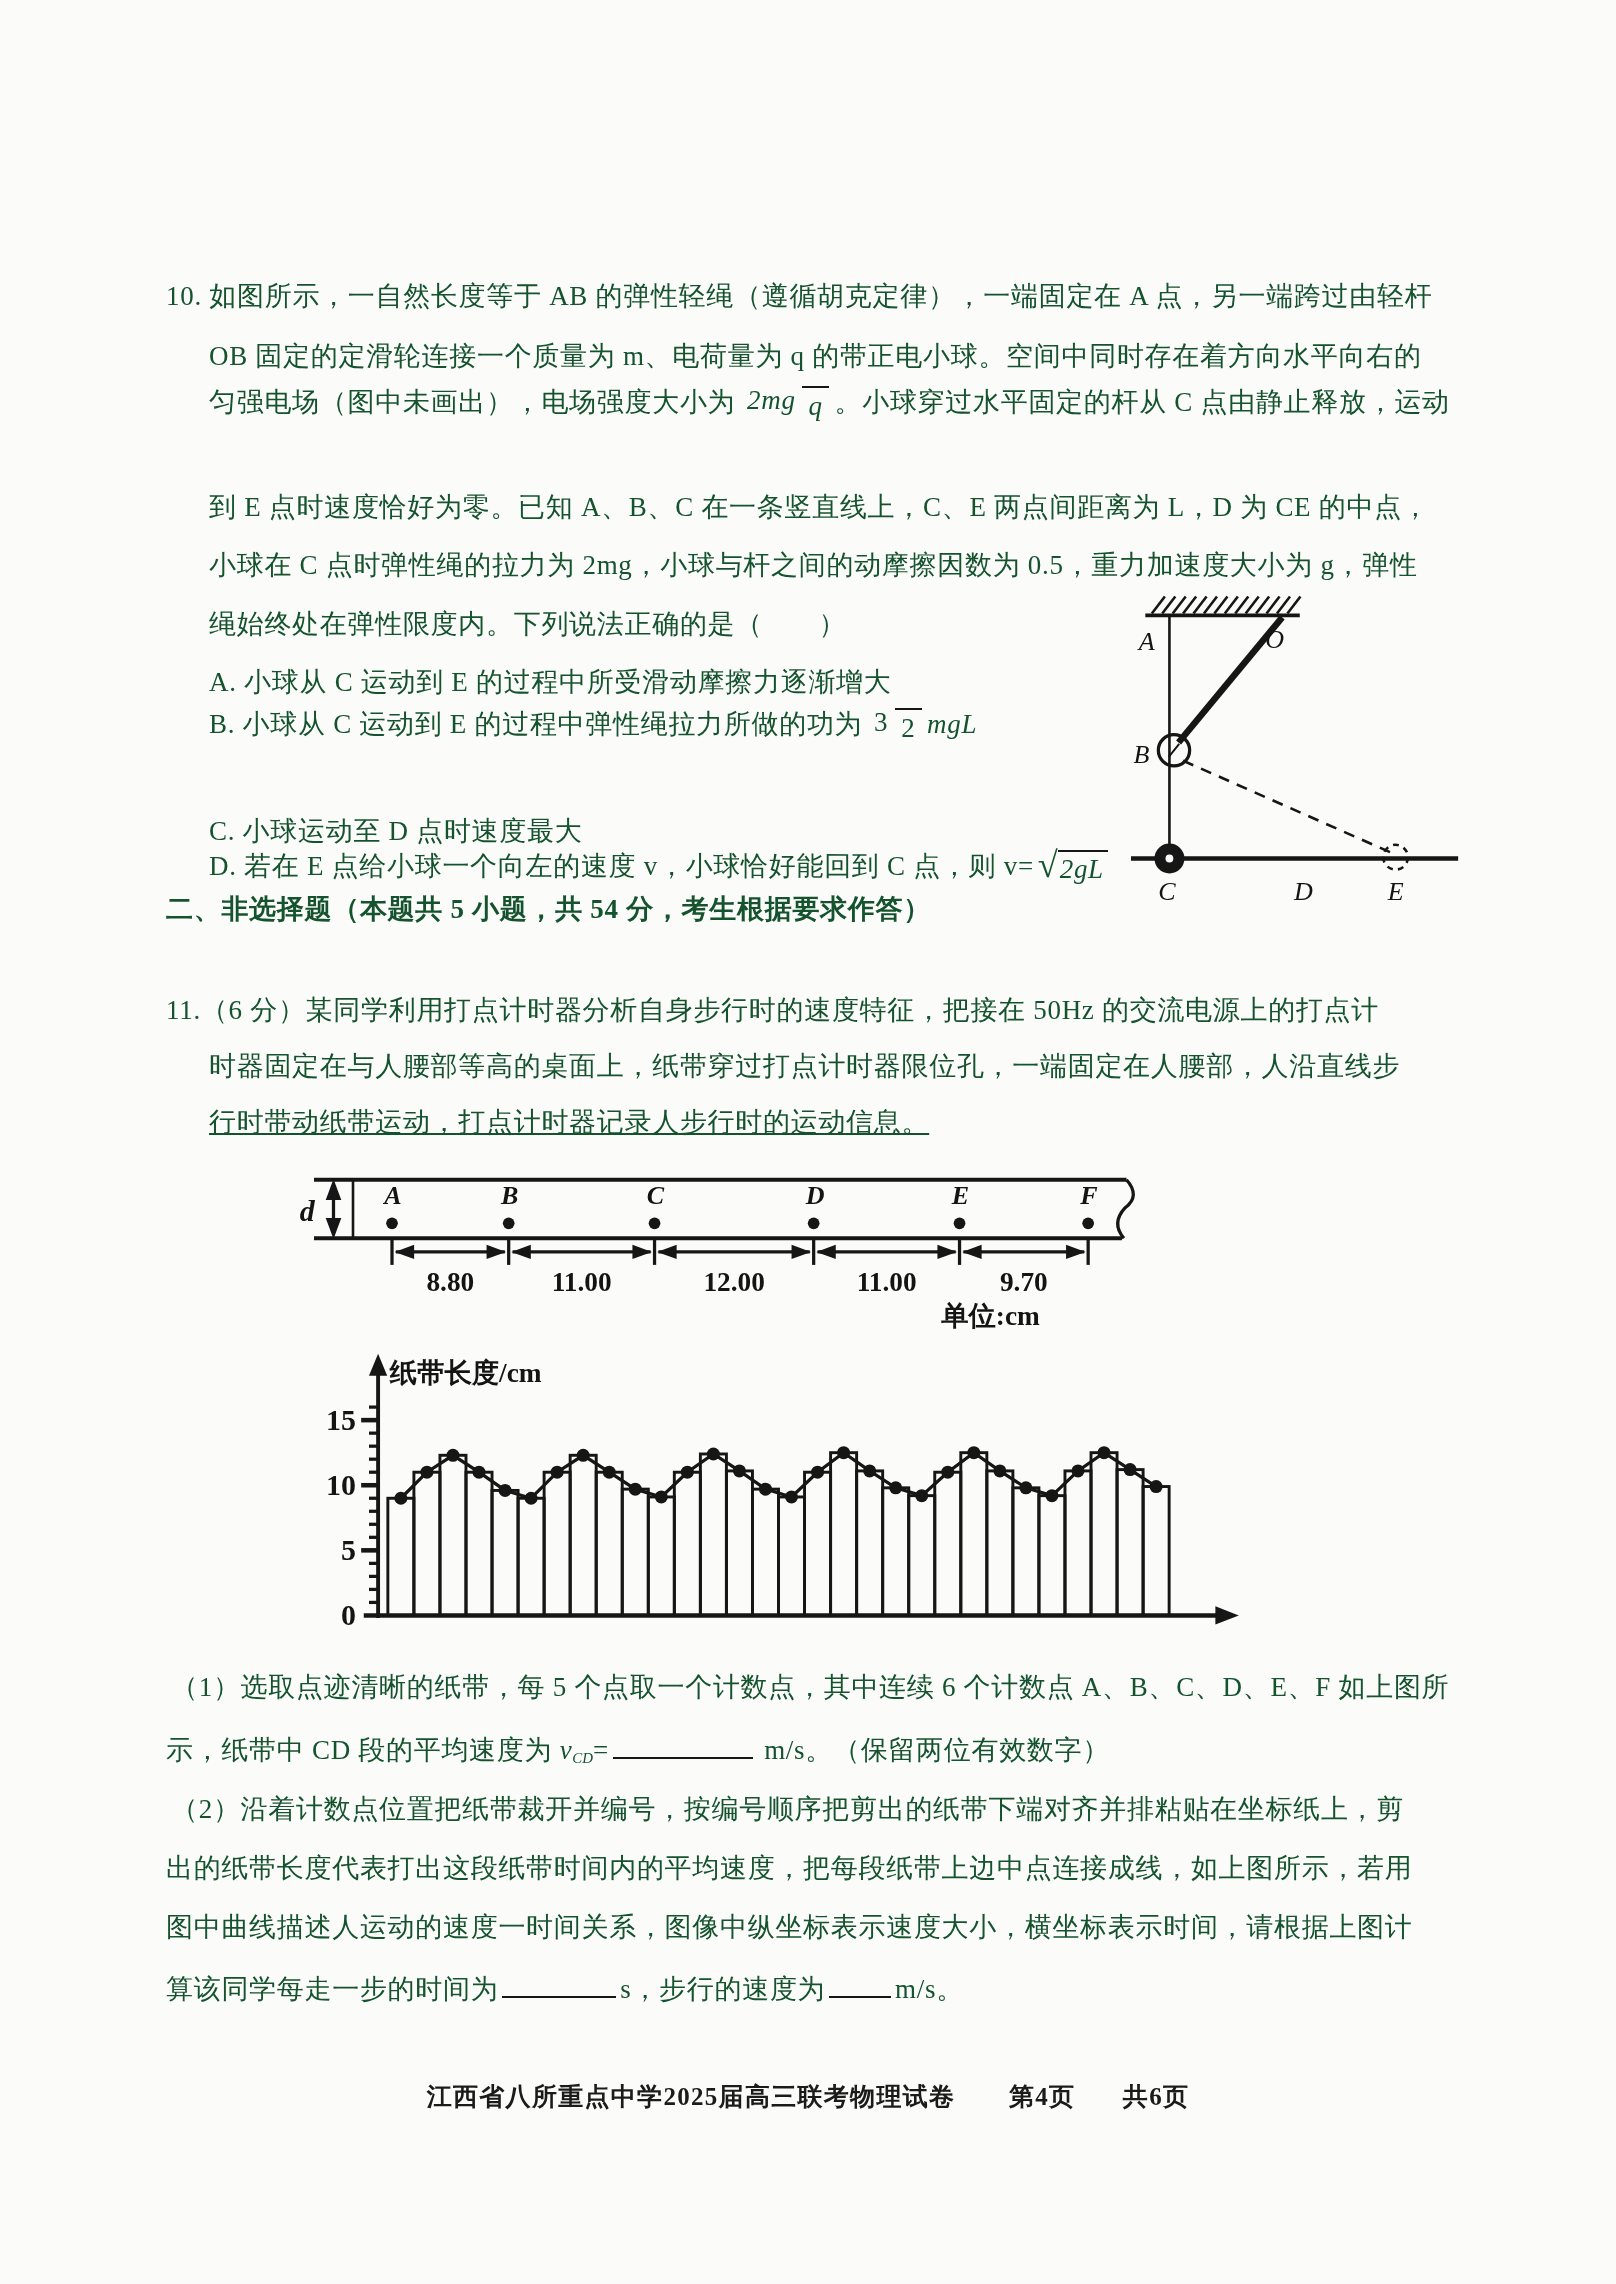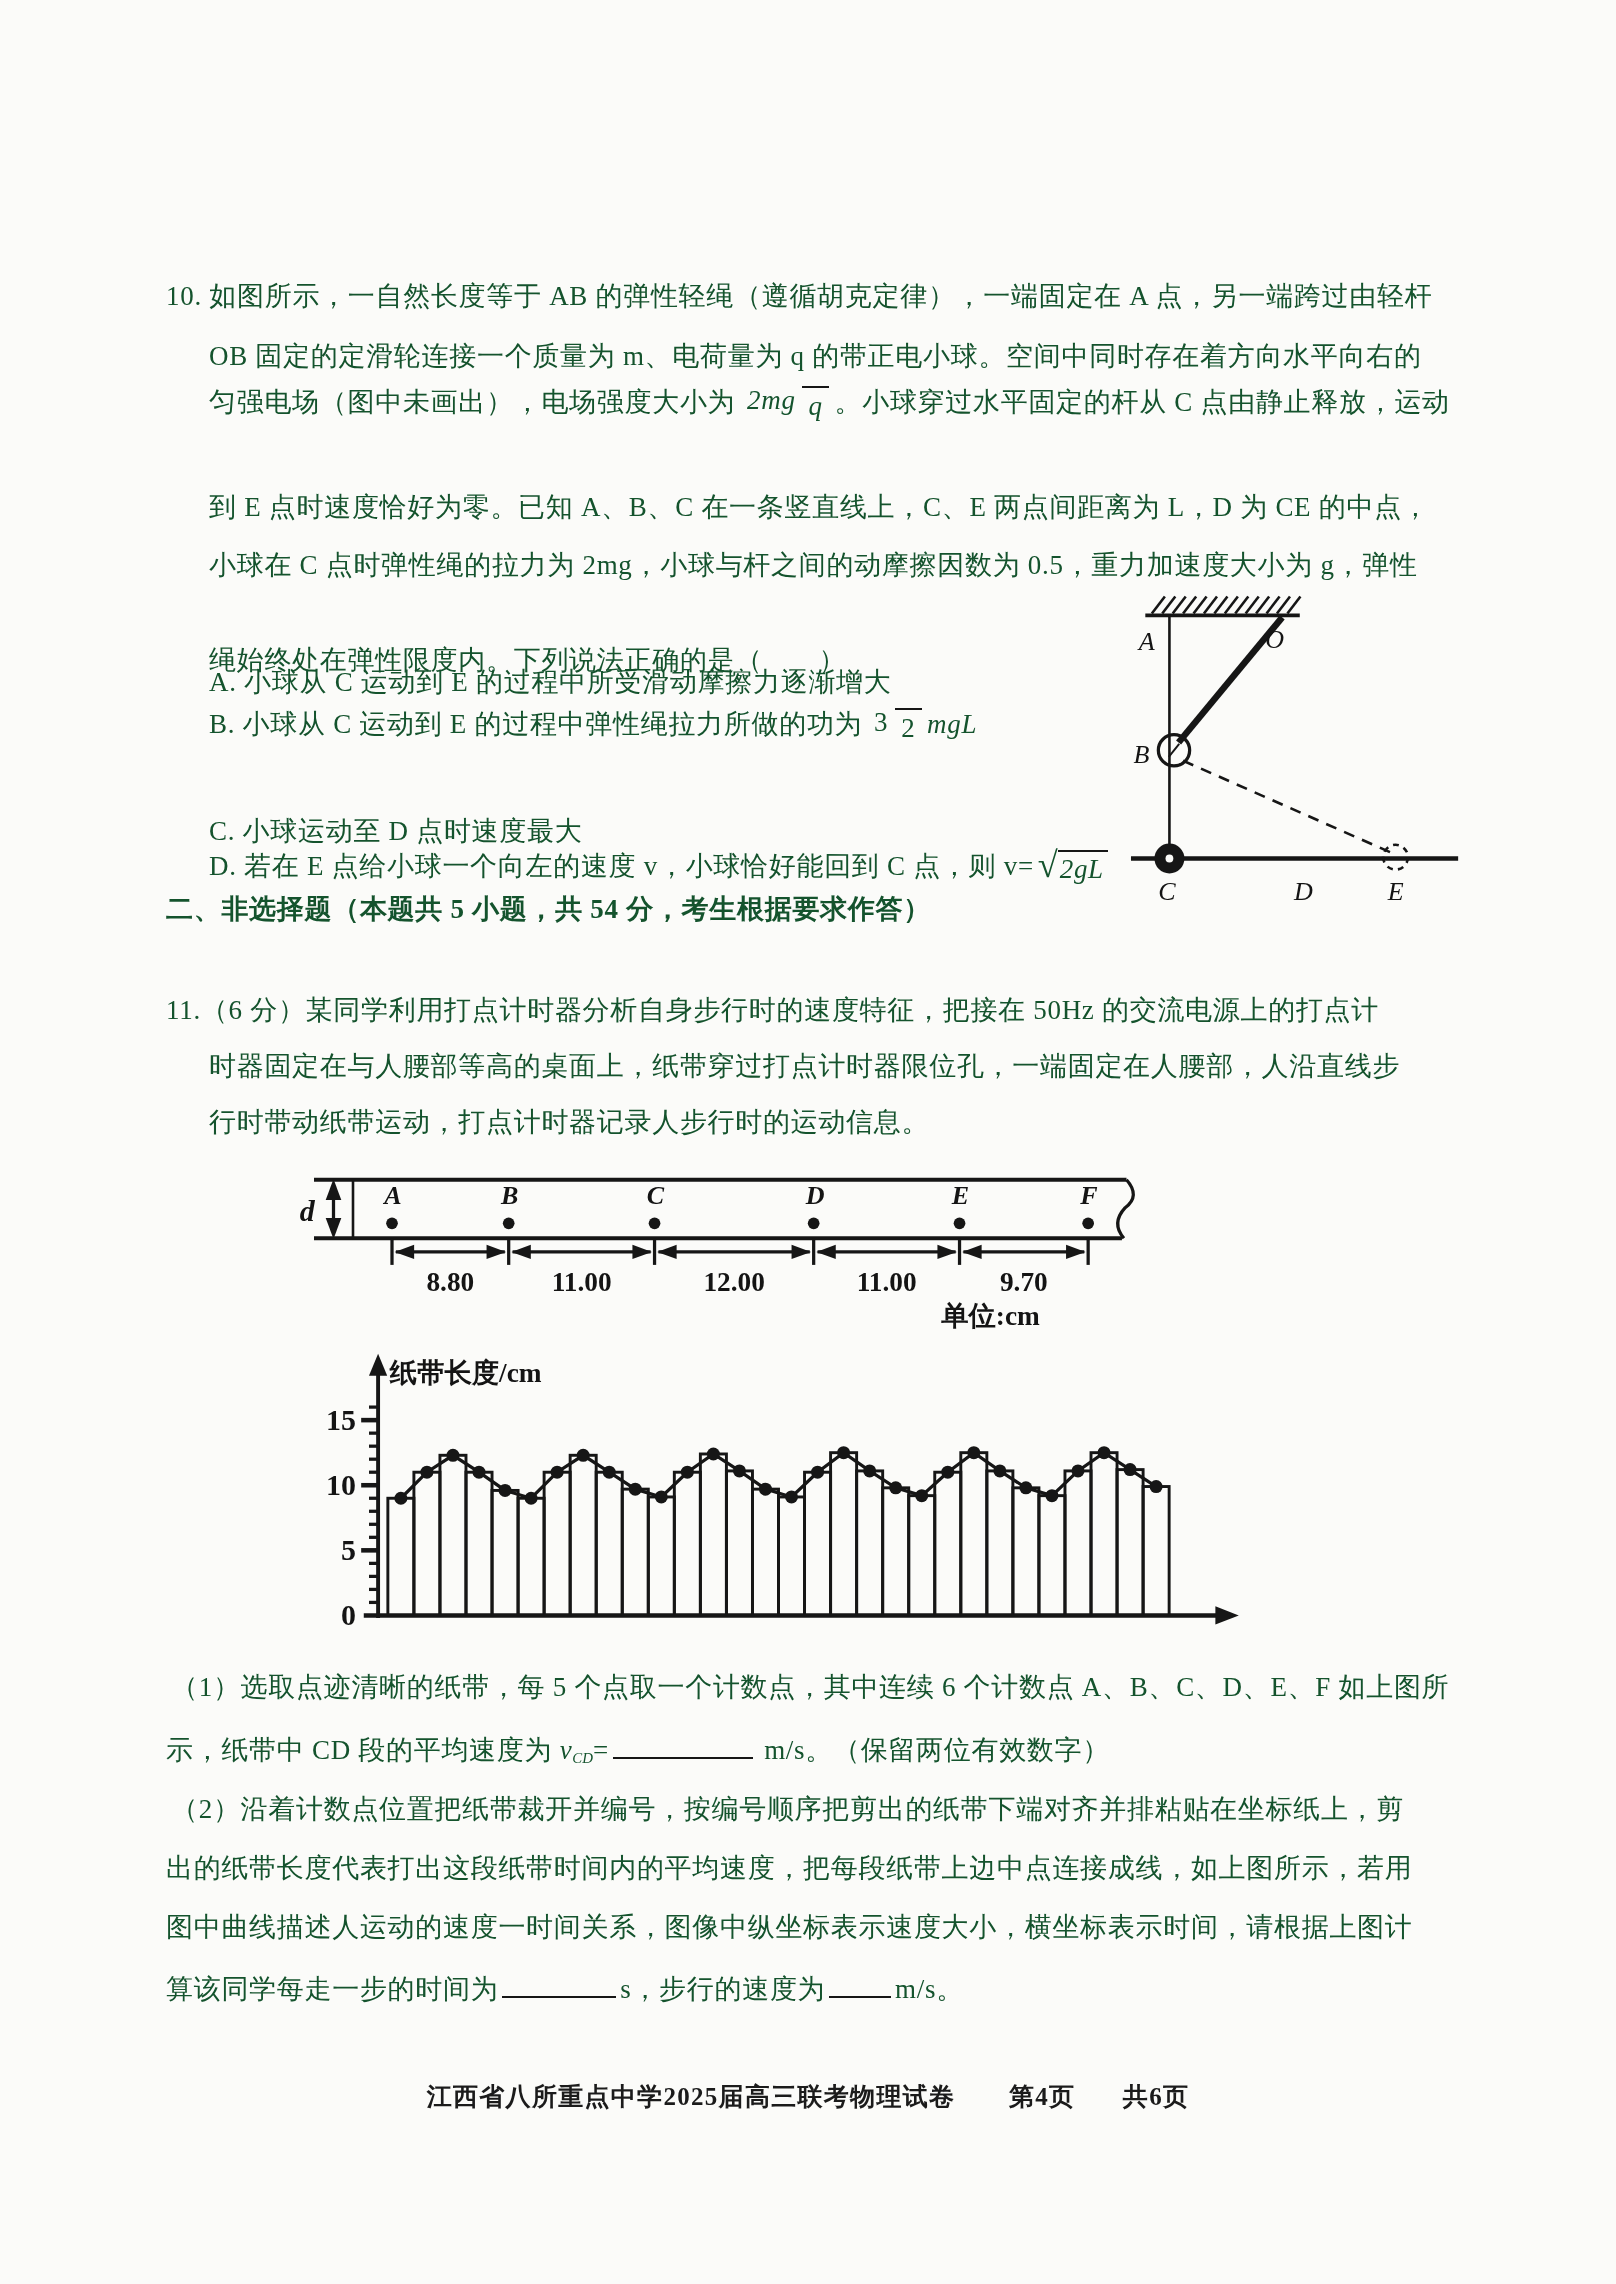--- a/index.html
+++ b/index.html
@@ -46,21 +46,21 @@
     <span>匀强电场（图中未画出），电场强度大小为</span>
     <span class="frac">
       <span class="num it">2mg</span>
       <span class="den it">q</span>
     </span>
     <span>。小球穿过水平固定的杆从 C 点由静止释放，运动</span>
   </div>
 
   <div class="line" style="left:209px;top:491px;">到 E 点时速度恰好为零。已知 A、B、C 在一条竖直线上，C、E 两点间距离为 L，D 为 CE 的中点，</div>
   <div class="line" style="left:209px;top:549px;">小球在 C 点时弹性绳的拉力为 2mg，小球与杆之间的动摩擦因数为 0.5，重力加速度大小为 g，弹性</div>
-  <div class="line" style="left:209px;top:608px;margin-top:36px;">绳始终处在弹性限度内。下列说法正确的是（　　）</div>
+  <div class="line" style="left:209px;top:608px;">绳始终处在弹性限度内。下列说法正确的是（　　）</div>
 
   <div class="line" style="left:209px;top:666px;">A. 小球从 C 运动到 E 的过程中所受滑动摩擦力逐渐增大</div>
 
   <div class="line flexline" style="left:209px;top:708px;height:91px;">
     <span>B. 小球从 C 运动到 E 的过程中弹性绳拉力所做的功为</span>
     <span class="frac">
       <span class="num">3</span>
       <span class="den">2</span>
     </span>
     <span class="it">mgL</span>
@@ -109,21 +109,21 @@
     <text x="50" y="292" font-size="40" font-style="italic">B</text>
     <text x="88" y="502" font-size="40" font-style="italic">C</text>
     <text x="296" y="502" font-size="40" font-style="italic">D</text>
     <text x="440" y="502" font-size="40" font-style="italic">E</text>
   </svg>
 
   <div class="line bold" style="left:166px;top:893px;text-align:right;">二、非选择题（本题共 5 小题，共 54 分，考生根据要求作答）</div>
 
   <div class="line" style="left:166px;top:994px;">11.（6 分）某同学利用打点计时器分析自身步行时的速度特征，把接在 50Hz 的交流电源上的打点计</div>
   <div class="line" style="left:209px;top:1052px;font-family:Liberation Mono, monospace;">时器固定在与人腰部等高的桌面上，纸带穿过打点计时器限位孔，一端固定在人腰部，人沿直线步</div>
-  <div class="line" style="left:209px;top:1106px;">行时带动纸带运动，打点计时器记录人步行时的运动信息。</div>
+  <div class="line" style="left:209px;top:1106px;text-decoration:underline;">行时带动纸带运动，打点计时器记录人步行时的运动信息。</div>
 
   <svg id="tape-svg" style="position:absolute;left:287px;top:1170px;" width="912" height="169" viewBox="0 0 1400 260">
     <line x1="40" y1="15" x2="1290" y2="15" stroke="#161616" stroke-width="6"></line>
     <line x1="40" y1="105" x2="1283" y2="105" stroke="#161616" stroke-width="6"></line>
     <line x1="100" y1="15" x2="100" y2="105" stroke="#161616" stroke-width="4"></line>
     <path d="M1290,15 Q1312,40 1288,58 Q1266,82 1286,105" fill="none" stroke="#161616" stroke-width="5"></path>
 
     <line x1="70" y1="24" x2="70" y2="96" stroke="#161616" stroke-width="5"></line>
     <polygon points="58,46 70,14 82,46" fill="#161616"></polygon>
     <polygon points="58,74 70,106 82,74" fill="#161616"></polygon>

